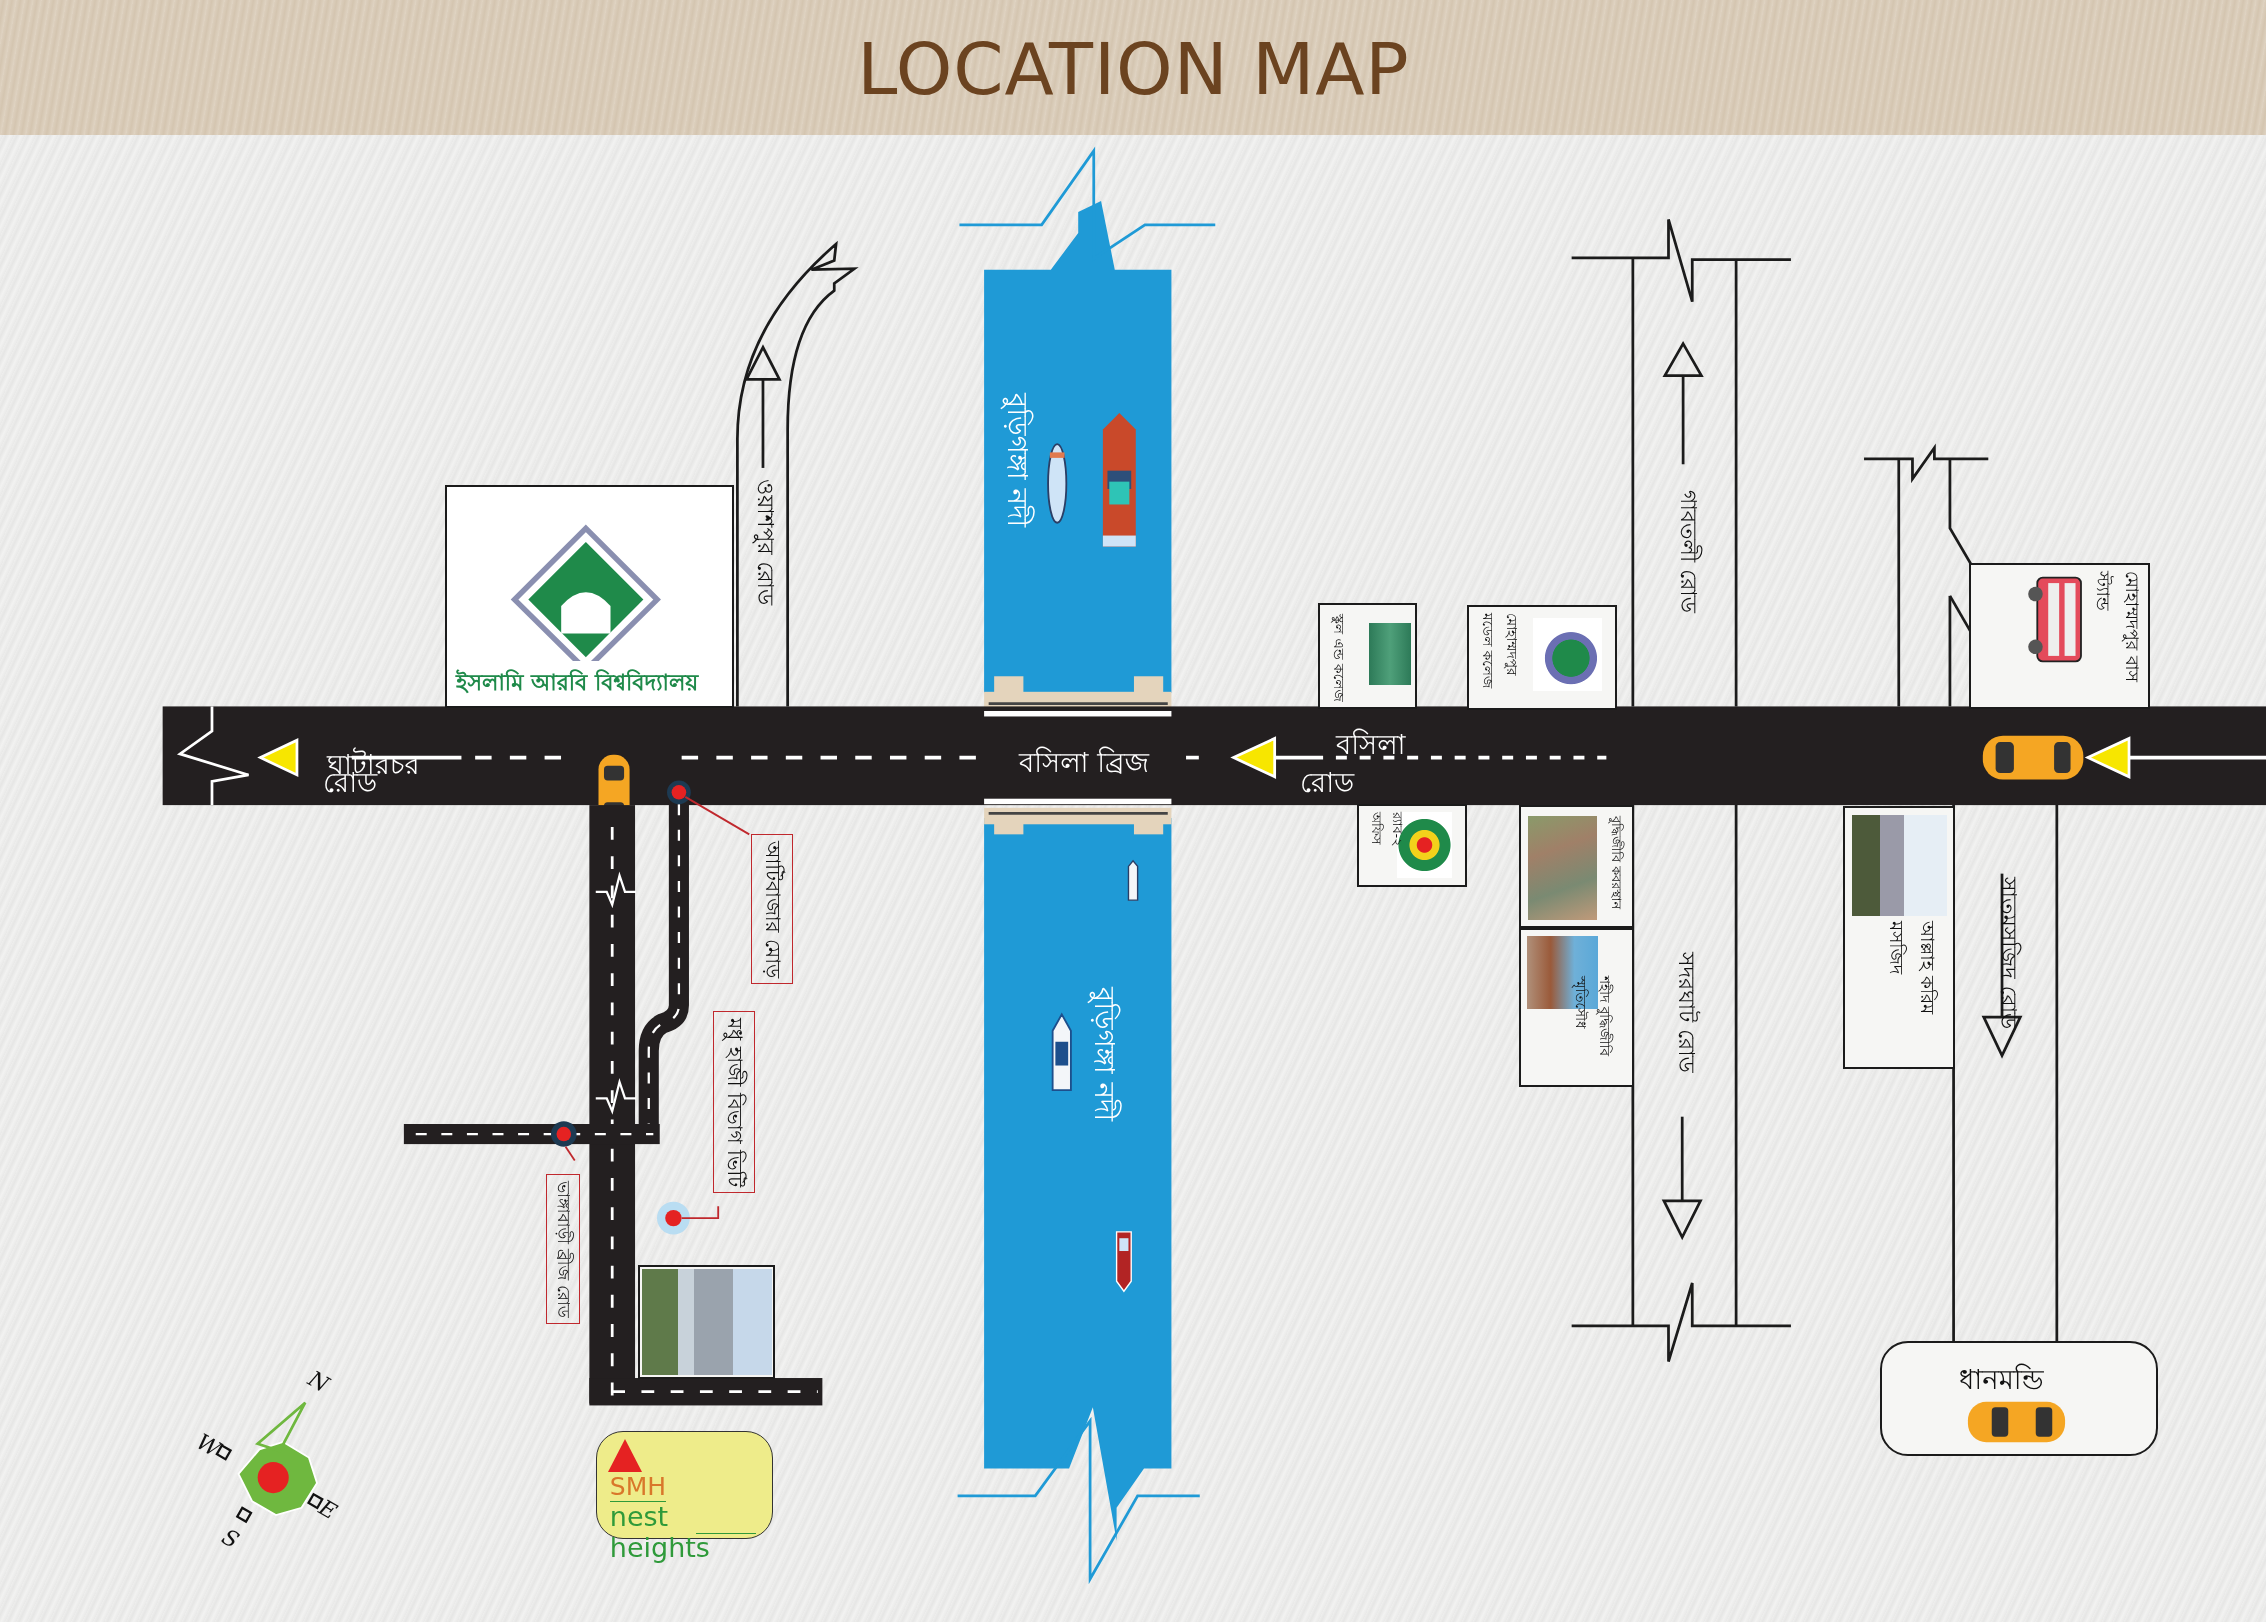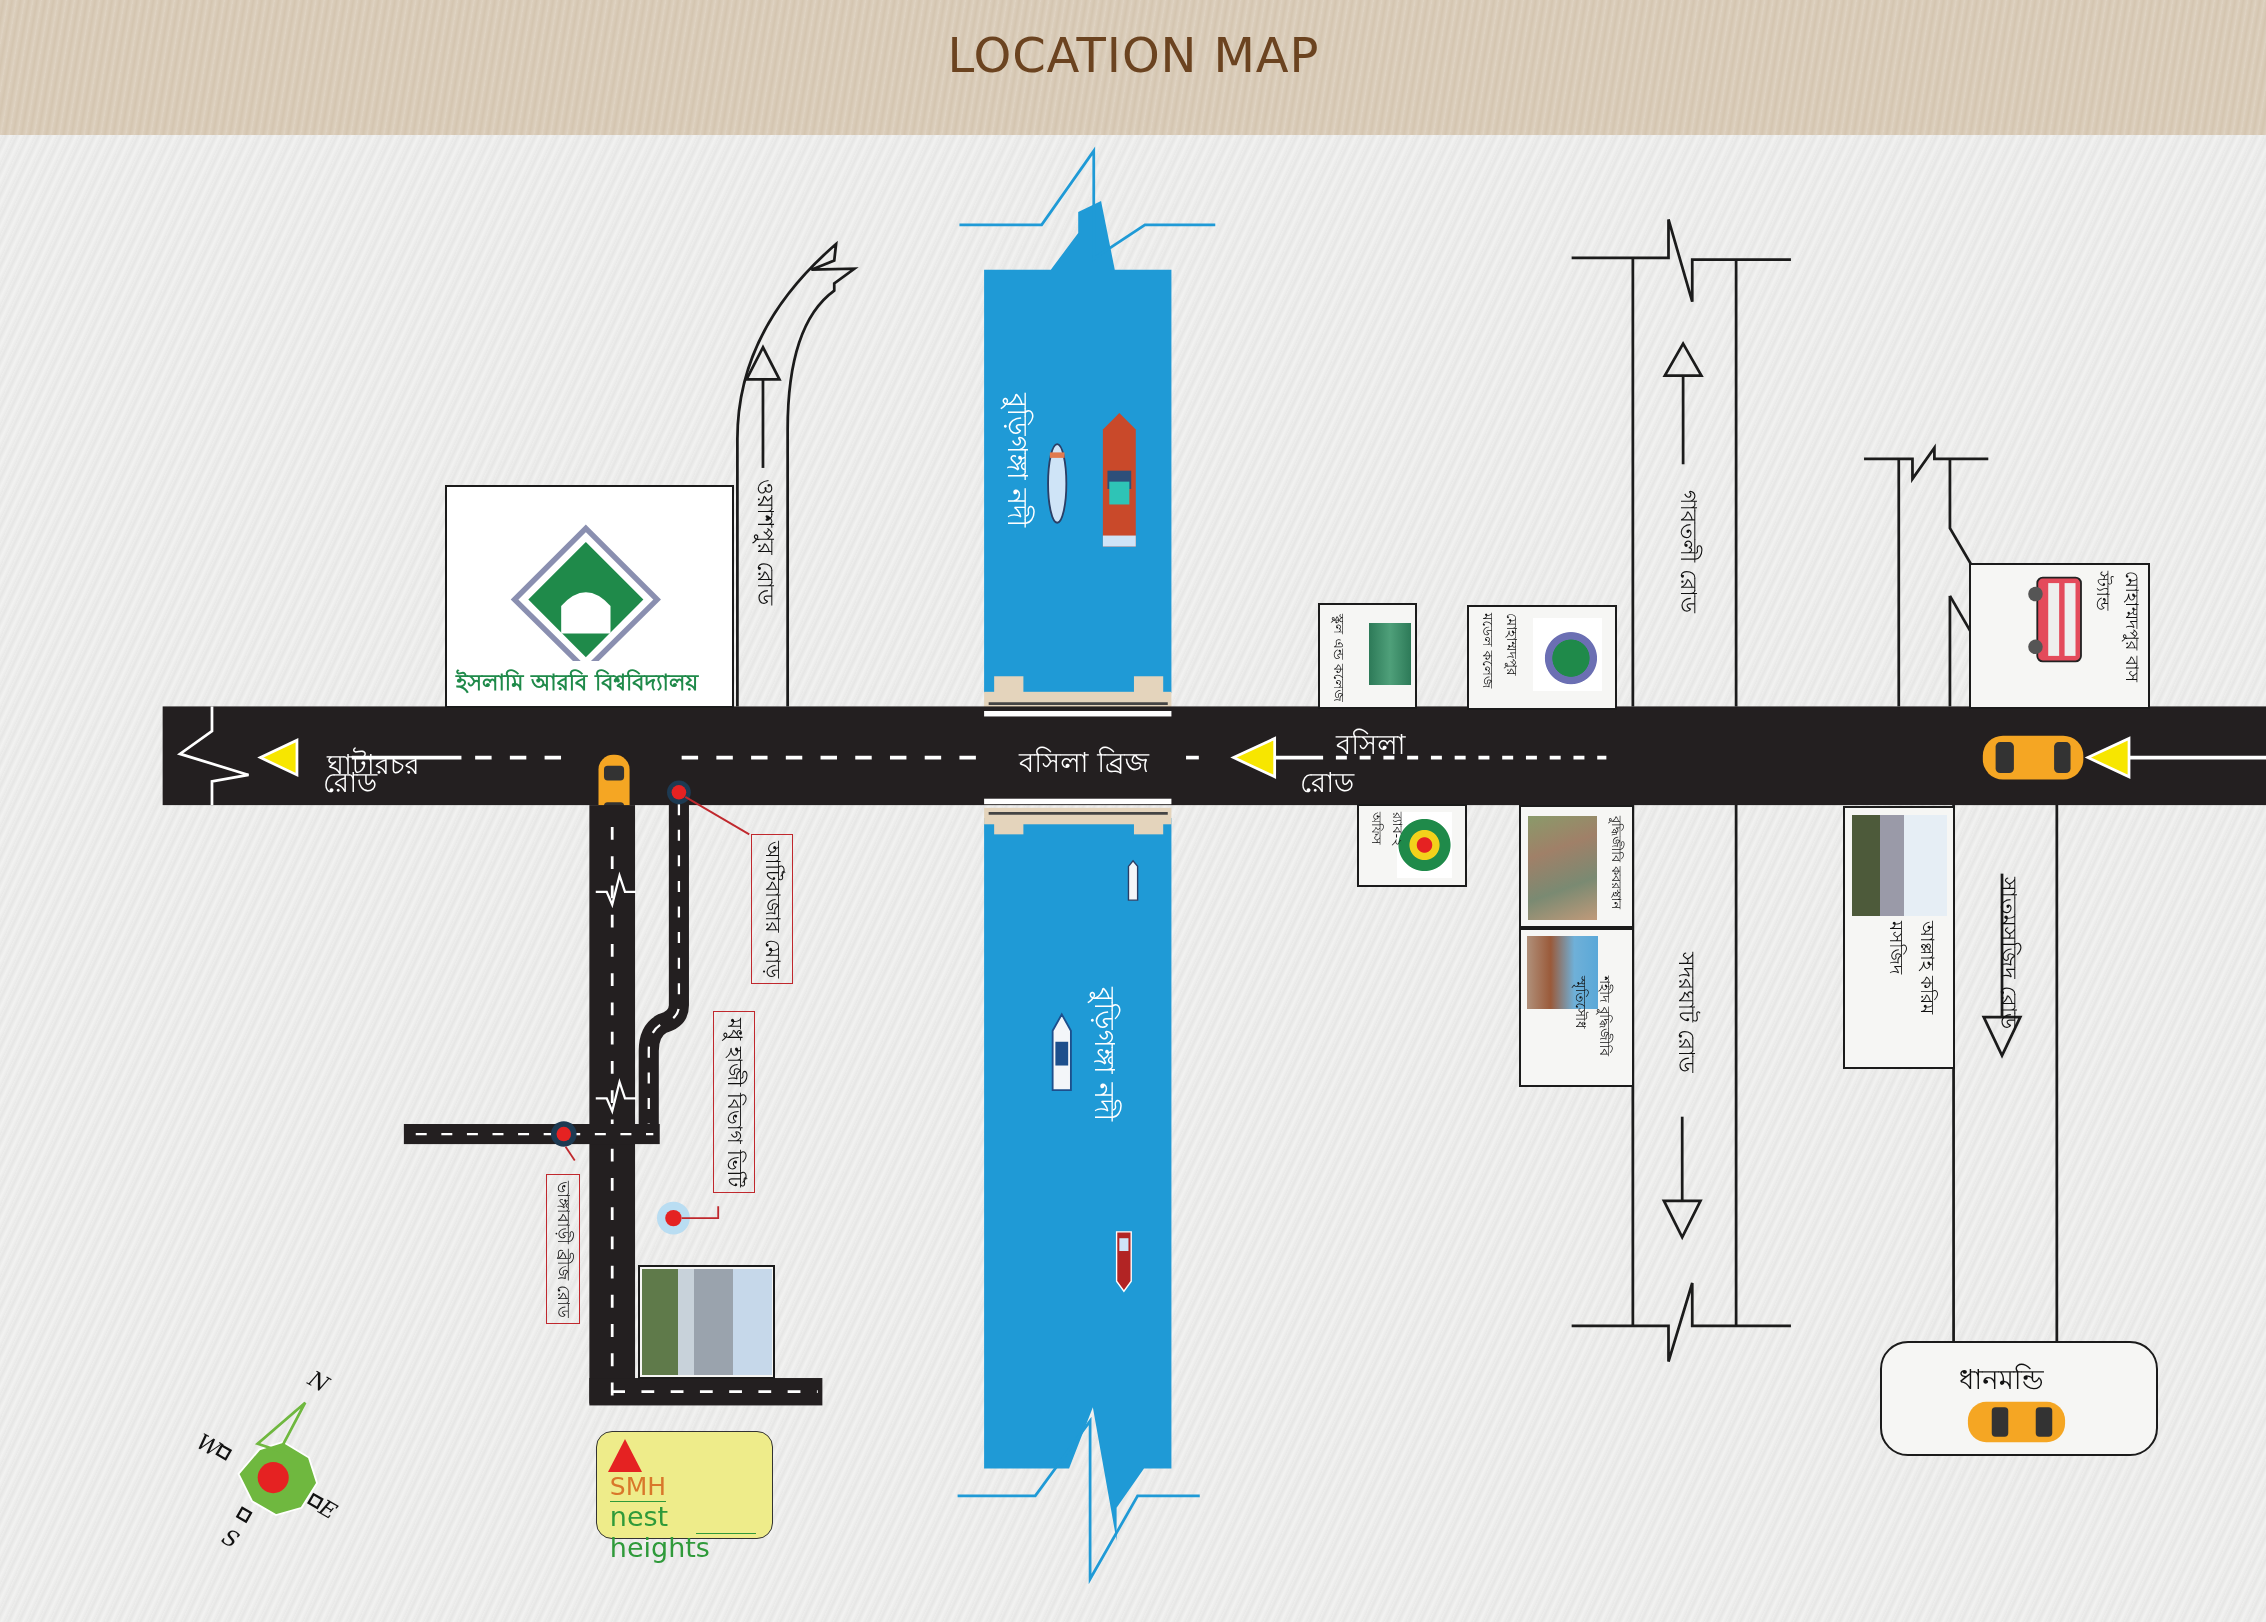--- a/index.html
+++ b/index.html
@@ -2,27 +2,27 @@
 <html style="font-size:14.6px"><head>
 <meta charset="utf-8">
 <style>
   html, body { margin: 0; padding: 0; }
   body { width: 2267px; height: 1623px; overflow: hidden; background: #ececeb; font-family: "DejaVu Sans", sans-serif; }
   .page { position: relative; width: 2267px; height: 1623px;
     background: repeating-linear-gradient(115deg, #eeeeed 0px, #e6e6e5 2.7px, #f2f2f1 6.4px, #e9e9e8 10px); }
   .header { position: absolute; left: 0; top: 0; width: 2267px; height: 135px;
     background: repeating-linear-gradient(100deg, #dccfbd 0px, #d4c5b0 3.7px, #dfd3c2 8.2px); }
   .header-title { position: absolute; left: 0; right: 0; top: 27.4px; text-align: center;
-    font-family: "DejaVu Sans", sans-serif; font-size: 48px; color: #6b4320; letter-spacing: 0.9px; }
+    font-family: "DejaVu Sans", sans-serif; font-size: 72px; color: #6b4320; letter-spacing: 0.9px; }
   svg.map { position: absolute; left: 0; top: 0; }
   .lbl { position: absolute; font-family: "DejaVu Sans", sans-serif; color: #111; white-space: nowrap; }
   .vert { writing-mode: vertical-rl; }
   .road-w { color: #fff; font-size: 27.4px; }
   .legend { position: absolute; left: 596px; top: 1431px; width: 175px; height: 106px; background: #eeec8a;
-    border: 1.8px solid #333; border-radius: 16px; }
+    border: 1.8px solid #333; border-radius: 27px; }
   .legend .tri { position: absolute; left: 11px; top: 7.3px; width: 0; height: 0;
     border-left: 17.4px solid transparent; border-right: 17.4px solid transparent; border-bottom: 33px solid #e52222; }
   .legend .smh { position: absolute; left: 12.8px; top: 40px; font-size: 25px; color: #d9772a; border-bottom: 1.8px solid #2f9a3a; }
   .legend .nest { position: absolute; left: 12.8px; top: 69px; font-size: 27px; color: #2f9a3a; }
   .legend .ul2 { position: absolute; left: 99px; right: 16.4px; top: 101px; border-bottom: 1.8px solid #2f9a3a; }
   .box { position: absolute; background: #f6f6f4; border: 2.7px solid #1b1b1b; }
   .photo { position: absolute; }
 </style>
 </head>
 <body>

